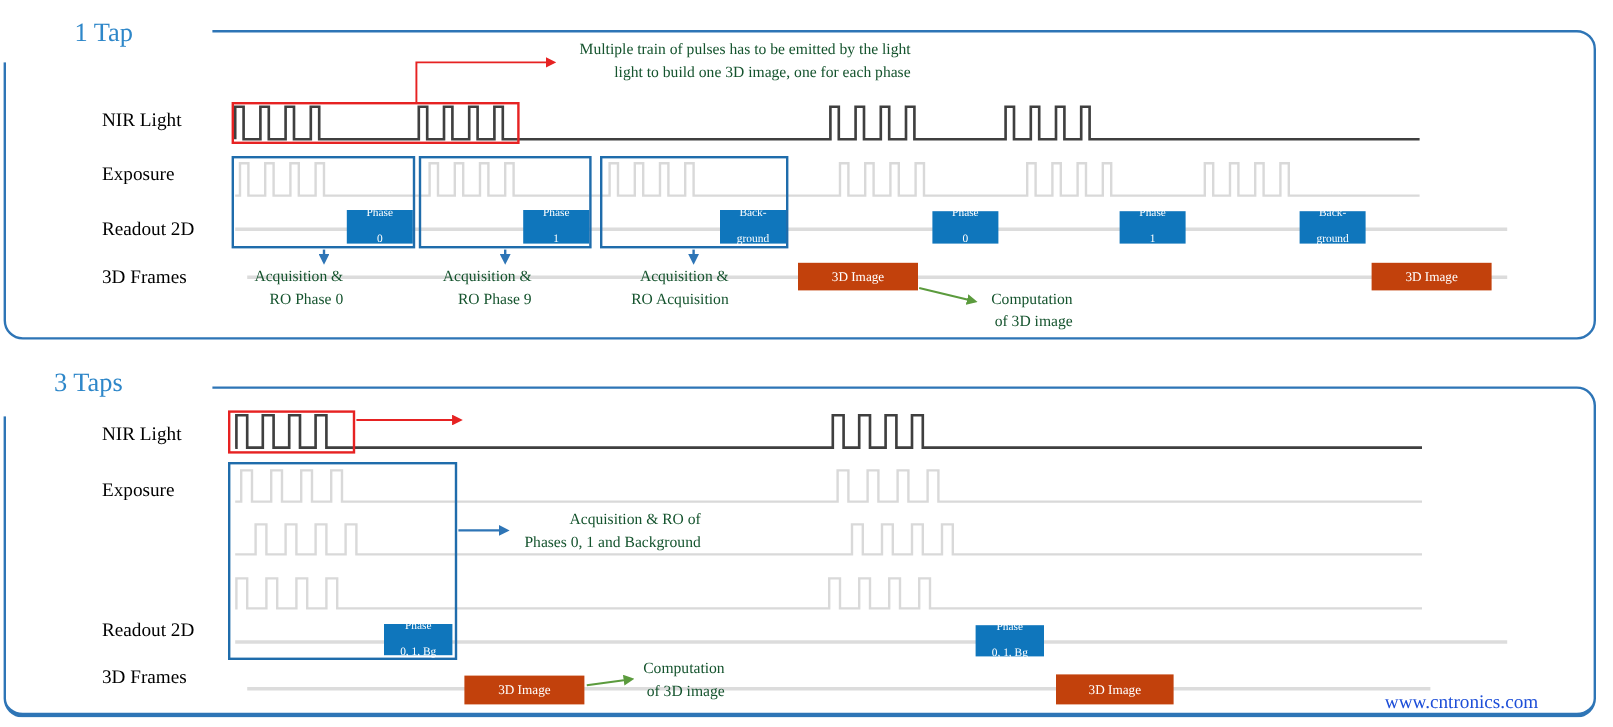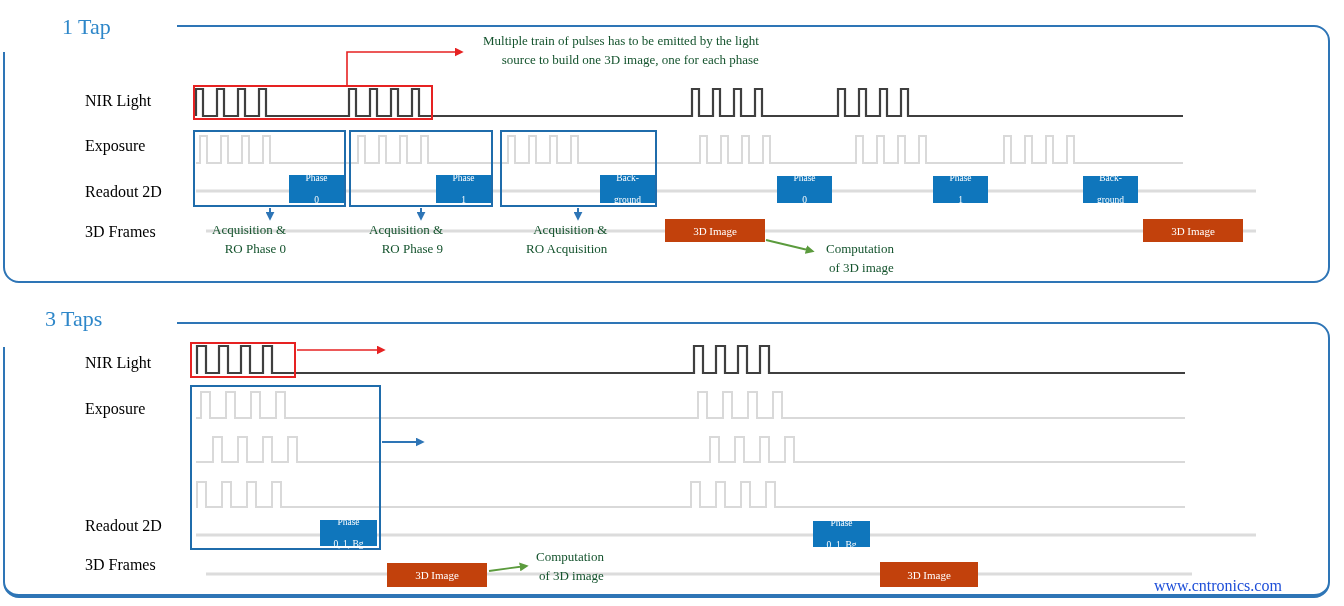--- a/index.html
+++ b/index.html
@@ -83,21 +83,21 @@
   <div class="row-label" style="left:85px; top:223px;">3D Frames</div>
 
   <div class="row-label" style="left:85px; top:354px;">NIR Light</div>
   <div class="row-label" style="left:85px; top:400px;">Exposure</div>
   <div class="row-label" style="left:85px; top:517px;">Readout 2D</div>
   <div class="row-label" style="left:85px; top:556px;">3D Frames</div>
 
   <div class="red-frame" style="left:193px; top:85px; width:240px; height:35px;"></div>
   <div class="ann" style="left:483px; top:31px;">
     <div>Multiple train of pulses has to be emitted by the light</div>
-    <div>source to build one 3D image, one for each phase</div>
+    <div>light to build one 3D image, one for each phase</div>
   </div>
 
   <div class="blue-frame" style="left:193px; top:130px; width:153px; height:77px;"></div>
   <div class="blue-frame" style="left:349px; top:130px; width:144px; height:77px;"></div>
   <div class="blue-frame" style="left:500px; top:130px; width:157px; height:77px;"></div>
 
   <div class="phase-label" style="left:289px;  top:175px; width:55px; height:28px;">
     <span>Phase</span>
       <span>0</span>
   </div>
@@ -138,20 +138,24 @@
   <div class="green-box" style="left:665px;  top:219px; width:100px; height:23px;">3D Image</div>
   <div class="green-box" style="left:1143px; top:219px; width:100px; height:23px;">3D Image</div>
   <div class="ann" style="left:826px; top:239px;">
     <div>Computation</div>
     <div>of 3D image</div>
   </div>
 
   <div class="red-frame" style="left:190px; top:342px; width:106px; height:36px;"></div>
 
   <div class="blue-frame" style="left:190px; top:385px; width:191px; height:165px;"></div>
+  <div class="ann" style="left:437px; top:423px;">
+    <div>Acquisition &amp; RO of</div>
+    <div>Phases 0, 1 and Background</div>
+  </div>
 
   <div class="phase-label" style="left:320px; top:520px; width:57px; height:26px;">
     <span>Phase</span>
       <span>0, 1, Bg</span>
   </div>
   <div class="phase-label" style="left:813px; top:521px; width:57px; height:26px;">
     <span>Phase</span>
       <span>0, 1, Bg</span>
   </div>
 

